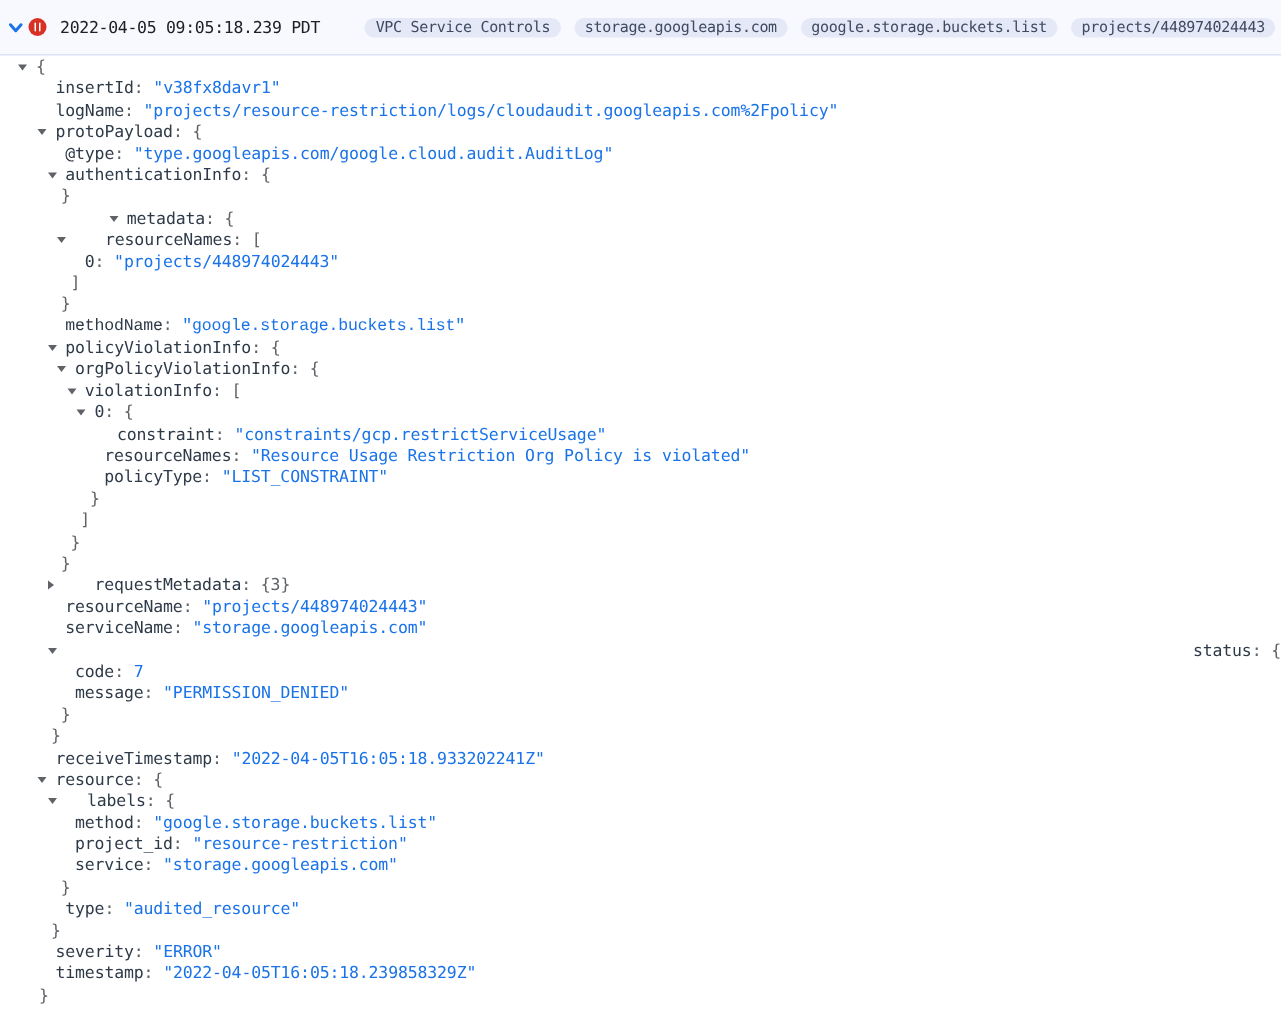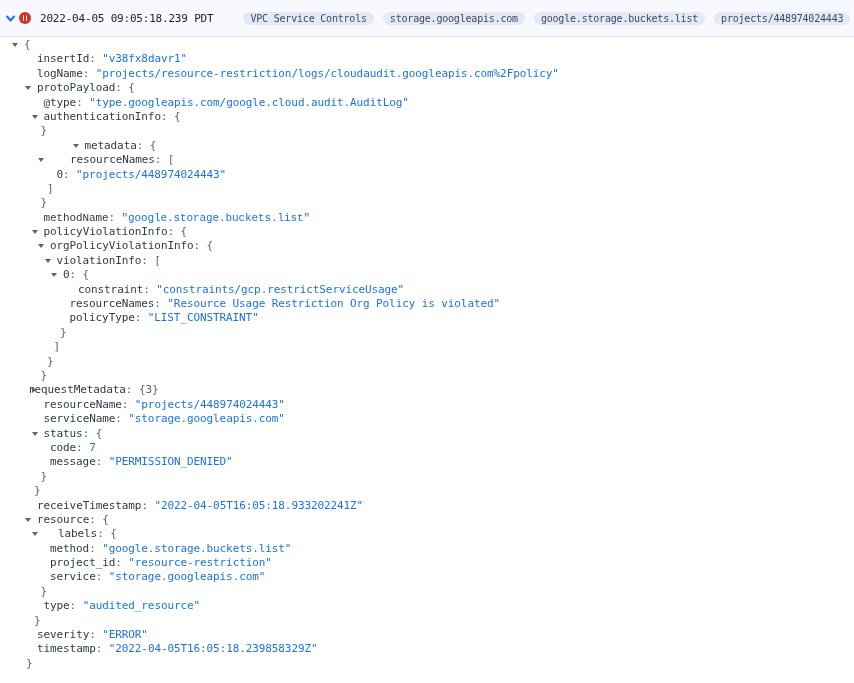--- a/index.html
+++ b/index.html
@@ -100,24 +100,24 @@
     <div class="row" style="padding-left: 50px;"><span class="tri-down" style="left: 38px;"></span><span class="k">orgPolicyViolationInfo</span><span class="p">: </span><span class="p">{</span></div>
     <div class="row" style="padding-left: 56.5px;"><span class="tri-down" style="left: 44.5px;"></span><span class="k">violationInfo</span><span class="p">: </span><span class="p">[</span></div>
     <div class="row" style="padding-left: 63px;"><span class="tri-down" style="left: 51px;"></span><span class="k">0</span><span class="p">: </span><span class="p">{</span></div>
     <div class="row" style="padding-left: 78px;"><span class="k">constraint</span><span class="p">: </span><span class="v">"constraints/gcp.restrictServiceUsage"</span></div>
     <div class="row" style="padding-left: 69.5px;"><span class="k">resourceNames</span><span class="p">: </span><span class="v">"Resource Usage Restriction Org Policy is violated"</span></div>
     <div class="row" style="padding-left: 69.5px;"><span class="k">policyType</span><span class="p">: </span><span class="v">"LIST_CONSTRAINT"</span></div>
     <div class="row" style="padding-left: 60px;"><span class="p">}</span></div>
     <div class="row" style="padding-left: 53.5px;"><span class="p">]</span></div>
     <div class="row" style="padding-left: 47px;"><span class="p">}</span></div>
     <div class="row" style="padding-left: 40.5px;"><span class="p">}</span></div>
-    <div class="row" style="padding-left: 28px;"><span class="tri-right" style="left: 31.5px;"></span><span class="k">requestMetadata</span><span class="p">: </span><span class="p">{3}</span></div>
+    <div class="row" style="padding-left: 63px;"><span class="tri-right" style="left: 31.5px;"></span><span class="k">requestMetadata</span><span class="p">: </span><span class="p">{3}</span></div>
     <div class="row" style="padding-left: 43.5px;"><span class="k">resourceName</span><span class="p">: </span><span class="v">"projects/448974024443"</span></div>
     <div class="row" style="padding-left: 43.5px;"><span class="k">serviceName</span><span class="p">: </span><span class="v">"storage.googleapis.com"</span></div>
-    <div class="row" style="padding-left: 43.5px;"><span class="tri-down" style="left: 31.5px;"></span><span class="k">status</span><span class="p">: </span><span class="p">{</span></div>
+    <div class="row" style="padding-left: 43.5px; text-align: right;"><span class="tri-down" style="left: 31.5px;"></span><span class="k">status</span><span class="p">: </span><span class="p">{</span></div>
     <div class="row" style="padding-left: 50px;"><span class="k">code</span><span class="p">: </span><span class="v">7</span></div>
     <div class="row" style="padding-left: 50px;"><span class="k">message</span><span class="p">: </span><span class="v">"PERMISSION_DENIED"</span></div>
     <div class="row" style="padding-left: 40.5px;"><span class="p">}</span></div>
     <div class="row" style="padding-left: 34px;"><span class="p">}</span></div>
     <div class="row" style="padding-left: 37px;"><span class="k">receiveTimestamp</span><span class="p">: </span><span class="v">"2022-04-05T16:05:18.933202241Z"</span></div>
     <div class="row" style="padding-left: 37px;"><span class="tri-down" style="left: 25px;"></span><span class="k">resource</span><span class="p">: </span><span class="p">{</span></div>
     <div class="row" style="padding-left: 58px;"><span class="tri-down" style="left: 31.5px;"></span><span class="k">labels</span><span class="p">: </span><span class="p">{</span></div>
     <div class="row" style="padding-left: 50px;"><span class="k">method</span><span class="p">: </span><span class="v">"google.storage.buckets.list"</span></div>
     <div class="row" style="padding-left: 50px;"><span class="k">project_id</span><span class="p">: </span><span class="v">"resource-restriction"</span></div>
     <div class="row" style="padding-left: 50px;"><span class="k">service</span><span class="p">: </span><span class="v">"storage.googleapis.com"</span></div>

